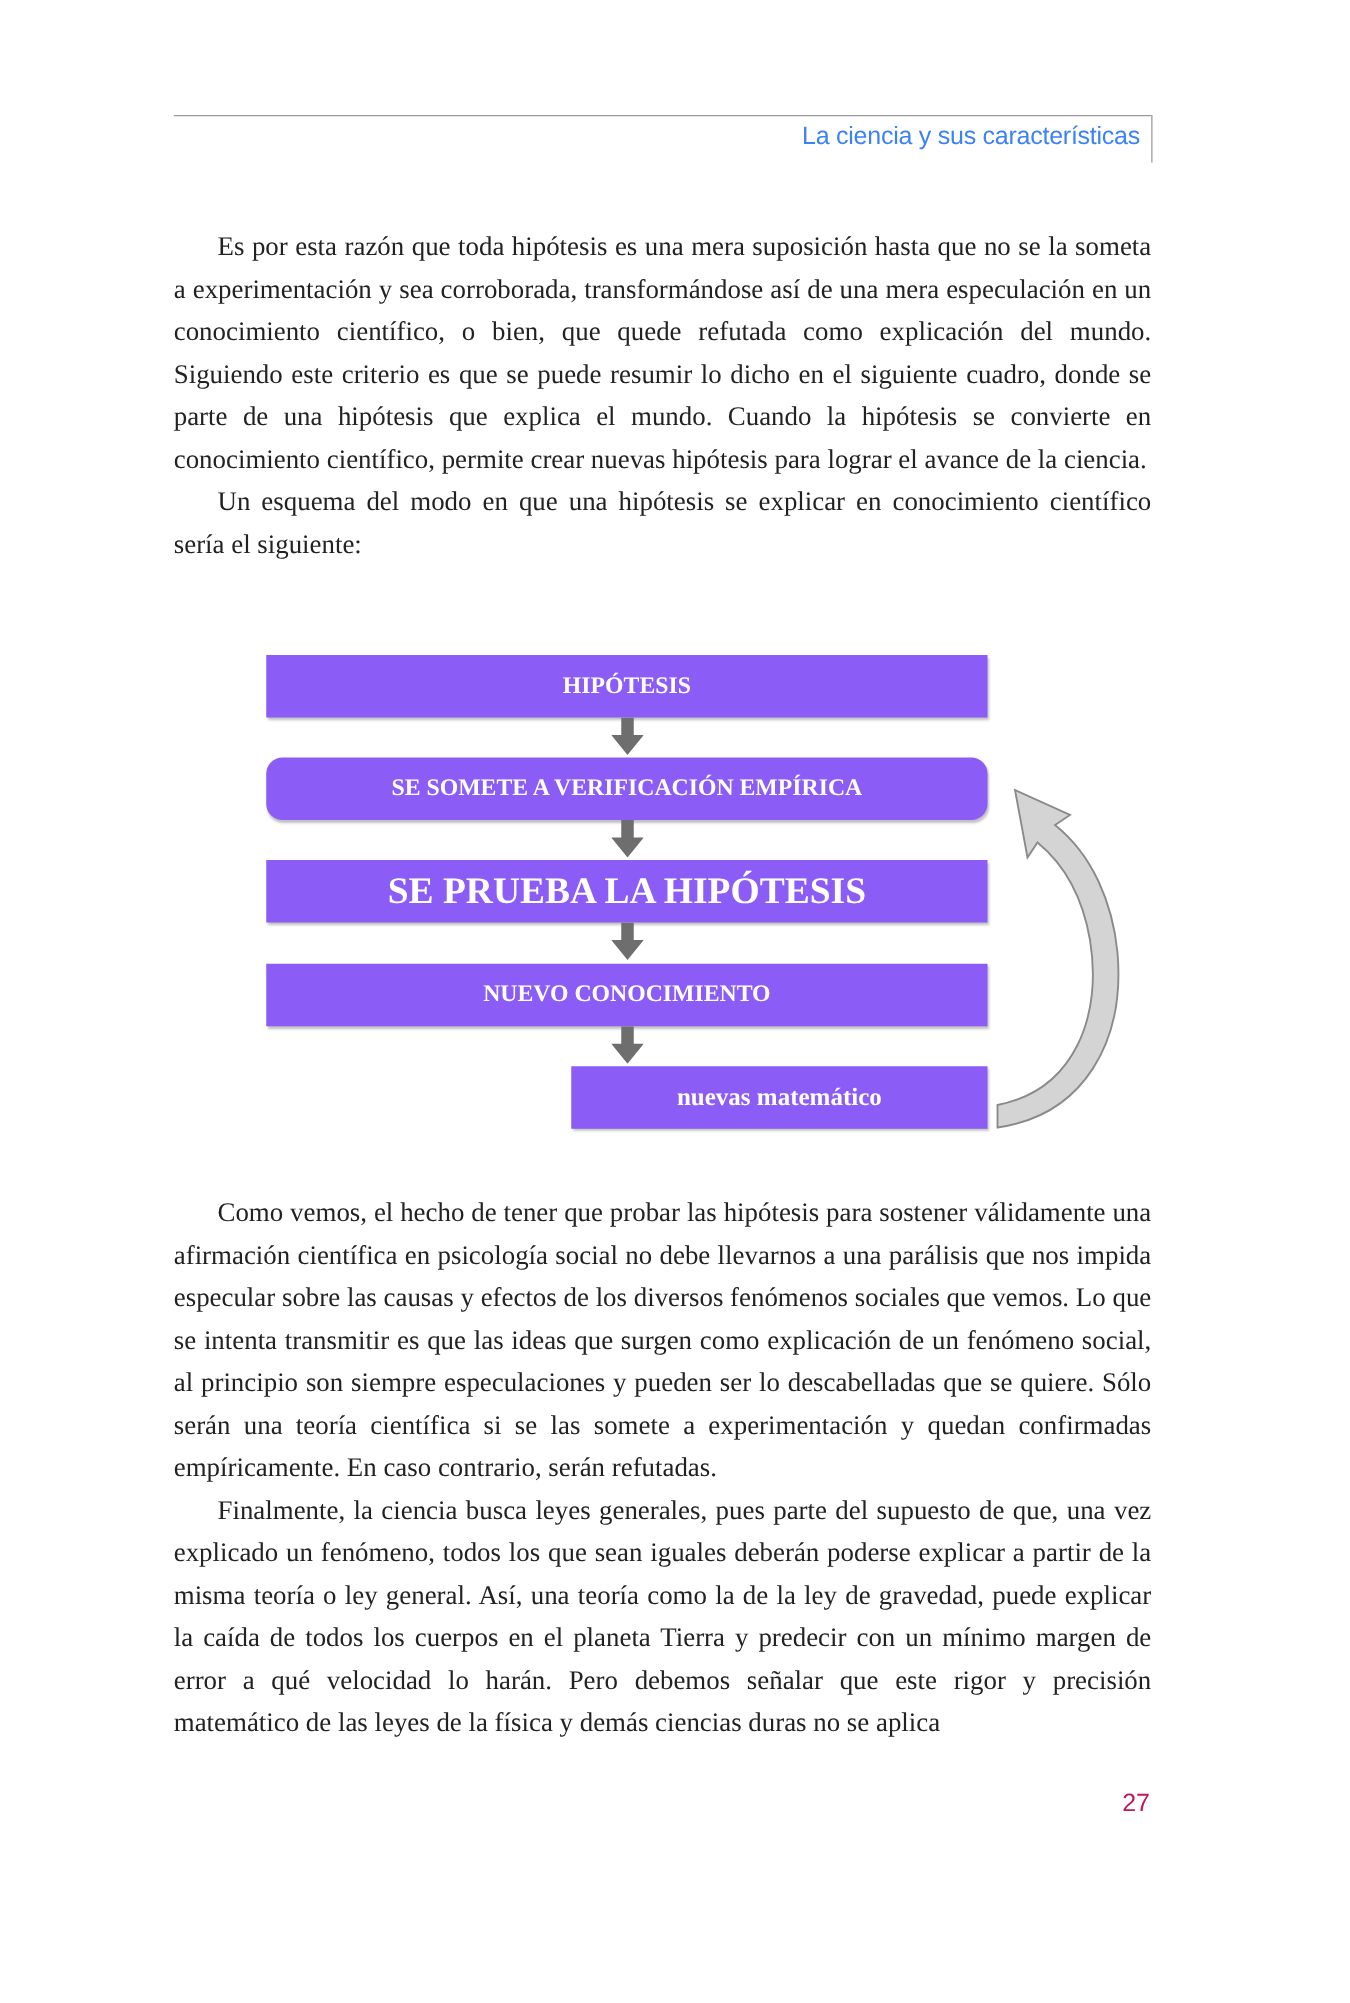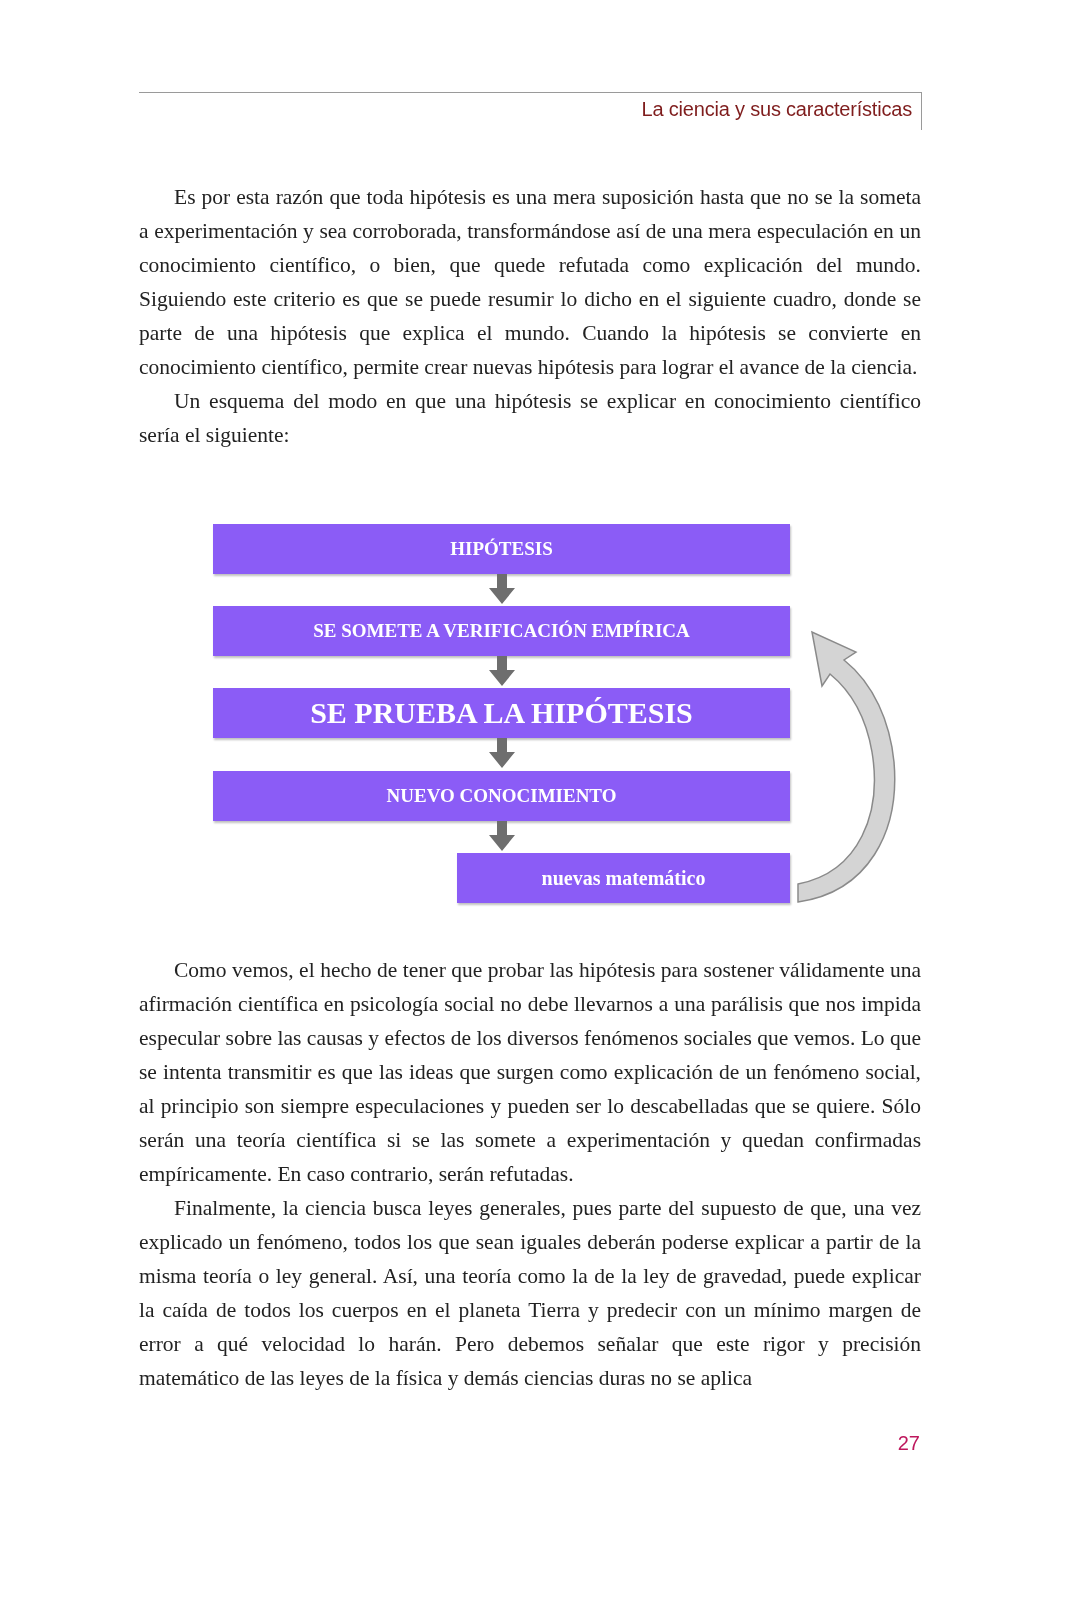--- a/index.html
+++ b/index.html
@@ -1,19 +1,19 @@
 <!DOCTYPE html>
 <html><head>
 <meta charset="utf-8">
 <style>
   html, body { margin:0; padding:0; background:#ffffff; }
   body { width:1080px; height:1602px; position:relative; overflow:hidden; font-family:"Liberation Serif", serif; color:#1e1e1e; }
   .header-rule { position:absolute; left:139px; top:92px; width:782px; height:1px; background:#9a9a9a; }
   .header-vrule { position:absolute; left:921px; top:92px; width:1px; height:38px; background:#9a9a9a; }
-  .running-head { position:absolute; right:168px; top:98px; font-family:"Liberation Sans", sans-serif; font-size:20px; color:#7f1d1d; letter-spacing:-0.2px; }
+  .running-head { position:absolute; right:168px; top:98px; font-family:"Liberation Sans", sans-serif; font-size:20px; color:#3b82f6; letter-spacing:-0.2px; }
   .body-text { position:absolute; left:139px; width:782px; font-size:21.5px; line-height:34px; text-align:justify; color:#222; }
   .body-text p { margin:0; text-indent:35px; }
   #block1 { top:180px; }
   #block2 { top:953px; }
   .diagram { position:absolute; left:210px; top:522px; width:700px; height:390px; }
   .box { position:absolute; background:#8b5cf6; color:#fff; font-family:"Liberation Serif", serif; font-weight:bold; text-align:center; box-shadow:1px 2px 2px rgba(0,0,0,0.25); display:flex; align-items:center; justify-content:center; }
   .page-number { position:absolute; right:160px; top:1432px; font-family:"Liberation Sans", sans-serif; font-size:20px; color:#be185d; }
 </style>
 </head>
 <body>
@@ -26,21 +26,21 @@
   <p>Es por esta razón que toda hipótesis es una mera suposición hasta que no se la someta a experimentación y sea corroborada, transformándose así de una mera especulación en un conocimiento científico, o bien, que quede refutada como explicación del mundo. Siguiendo este criterio es que se puede resumir lo dicho en el siguiente cuadro, donde se parte de una hipótesis que explica el mundo. Cuando la hipótesis se convierte en conocimiento científico, permite crear nuevas hipótesis para lograr el avance de la ciencia.</p>
   <p>Un esquema del modo en que una hipótesis se explicar en conocimiento científico sería el siguiente:</p>
 </div>
 
 <div class="diagram">
   <div class="box" style="left:3px;top:2px;width:577px;height:50px;font-size:19px;">HIPÓTESIS</div>
   <svg style="position:absolute;left:279px;top:52px;" width="26" height="30">
       <polygon points="8,0 18,0 18,14 26,14 13,30 0,14 8,14" fill="#6e6e6e"></polygon>
     </svg>
 
-  <div class="box" style="left:3px;top:84px;width:577px;height:50px;font-size:19px;">SE SOMETE A VERIFICACIÓN EMPÍRICA</div>
+  <div class="box" style="left:3px;top:84px;width:577px;height:50px;font-size:19px;border-radius:13px;">SE SOMETE A VERIFICACIÓN EMPÍRICA</div>
   <svg style="position:absolute;left:279px;top:134px;" width="26" height="30">
       <polygon points="8,0 18,0 18,14 26,14 13,30 0,14 8,14" fill="#6e6e6e"></polygon>
     </svg>
 
   <div class="box" style="left:3px;top:166px;width:577px;height:50px;font-size:30px;">SE PRUEBA LA HIPÓTESIS</div>
   <svg style="position:absolute;left:279px;top:216px;" width="26" height="30">
       <polygon points="8,0 18,0 18,14 26,14 13,30 0,14 8,14" fill="#6e6e6e"></polygon>
     </svg>
 
   <div class="box" style="left:3px;top:249px;width:577px;height:50px;font-size:19px;">NUEVO CONOCIMIENTO</div>

